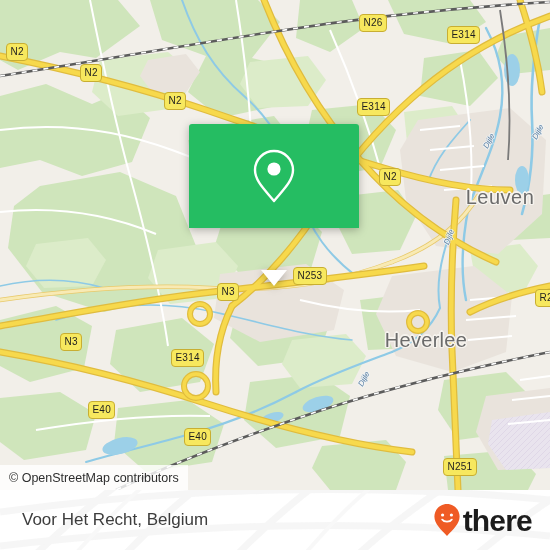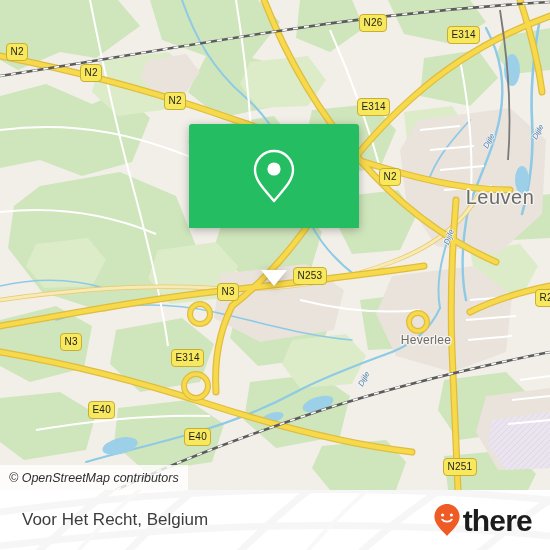--- a/index.html
+++ b/index.html
@@ -24,21 +24,21 @@
   .place-label {
     position: absolute;
     color: #6b6b6b;
     font-weight: 400;
     white-space: nowrap;
     text-shadow:
       1.5px 0 #f6f3ee, -1.5px 0 #f6f3ee, 0 1.5px #f6f3ee, 0 -1.5px #f6f3ee,
       1px 1px #f6f3ee, -1px -1px #f6f3ee, 1px -1px #f6f3ee, -1px 1px #f6f3ee;
   }
   .place-city { font-size: 20px; letter-spacing: .5px; }
-  .place-town { font-size: 12px; letter-spacing: .3px; }
+  .place-town { font-size: 20px; letter-spacing: .3px; }
 
   .water-label {
     position: absolute;
     color: #5a7fa3;
     font-size: 8px;
     font-style: italic;
     white-space: nowrap;
     text-shadow:
       1px 0 #f1f5f7, -1px 0 #f1f5f7, 0 1px #f1f5f7, 0 -1px #f1f5f7;
   }
@@ -63,21 +63,20 @@
     position: absolute;
     left: 0; top: 465px;
     height: 25px;
     display: flex; align-items: center;
     padding: 0 9px 0 9px;
     background: rgba(255,255,255,.80);
     color: #2e2e2e;
     font-size: 12.5px;
     white-space: nowrap;
     z-index: 30;
-    font-style: italic;
   }
 
   
   .callout {
     position: absolute;
     left: 189px; top: 124px;
     width: 170px;
     z-index: 40;
     filter: drop-shadow(0 2px 4px rgba(0,0,0,.28));
   }

